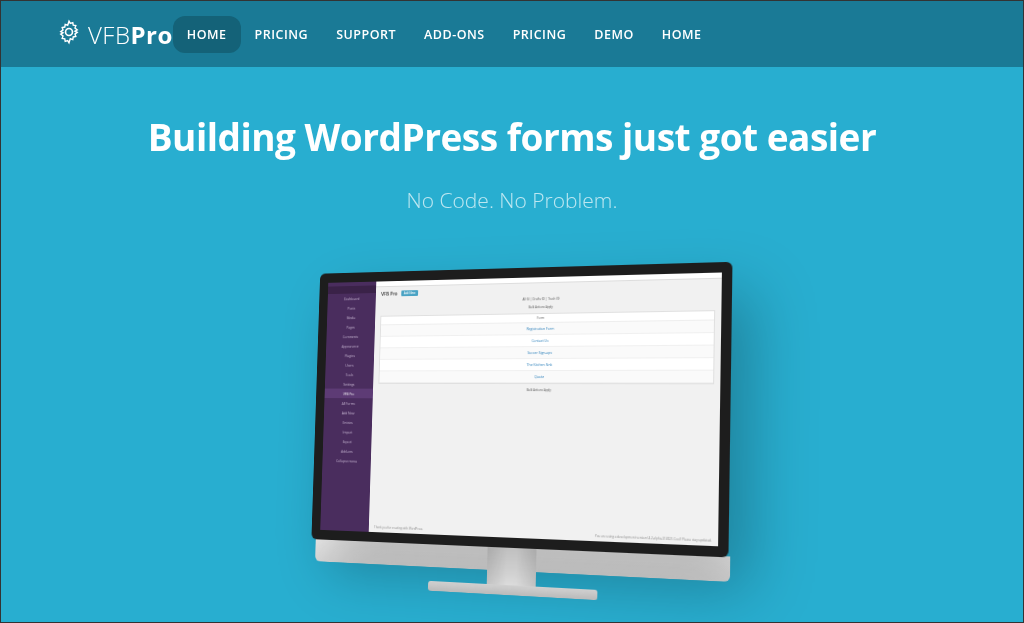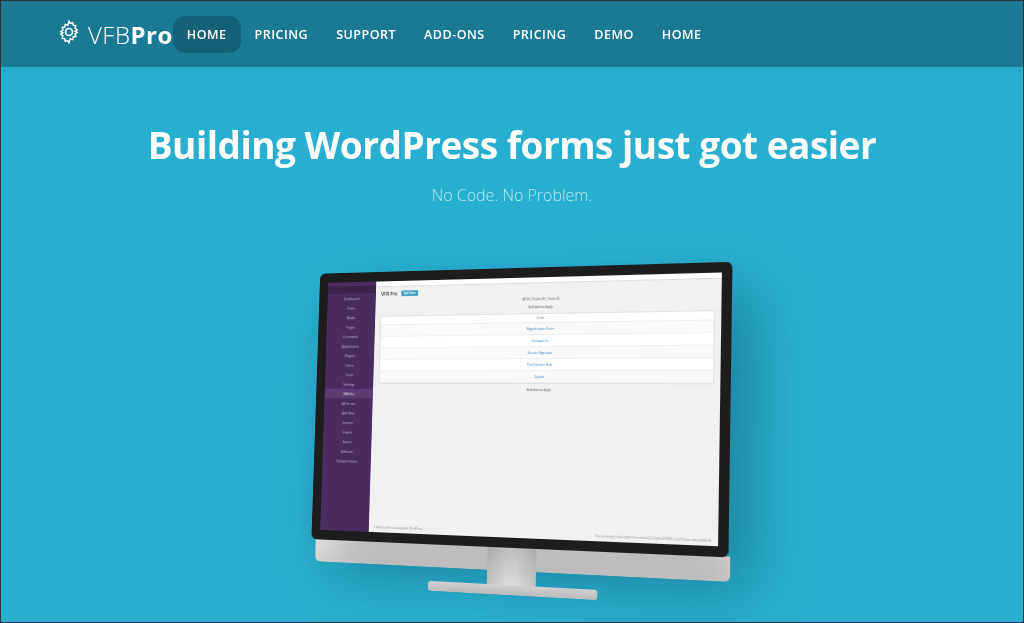--- a/index.html
+++ b/index.html
@@ -56,27 +56,26 @@
   padding-top: 44px;
   text-align: center;
   position: relative;
   overflow: hidden;
 }
 .hero-title {
   color: #fff;
   font-size: 37px;
   font-weight: 700;
   letter-spacing: -0.5px;
-  margin-top: 8px;
 }
 .hero-subtitle {
   color: #bde7f1;
-  font-size: 16px;
+  font-size: 21px;
   font-weight: 300;
-  margin-top: 14px;
+  margin-top: 24px;
 }
 
 
 .monitor-wrap {
   position: absolute;
   left: 50%;
   top: 200px;
   transform: translateX(-50%);
   perspective: 1400px;
   perspective-origin: 50% 40%;

